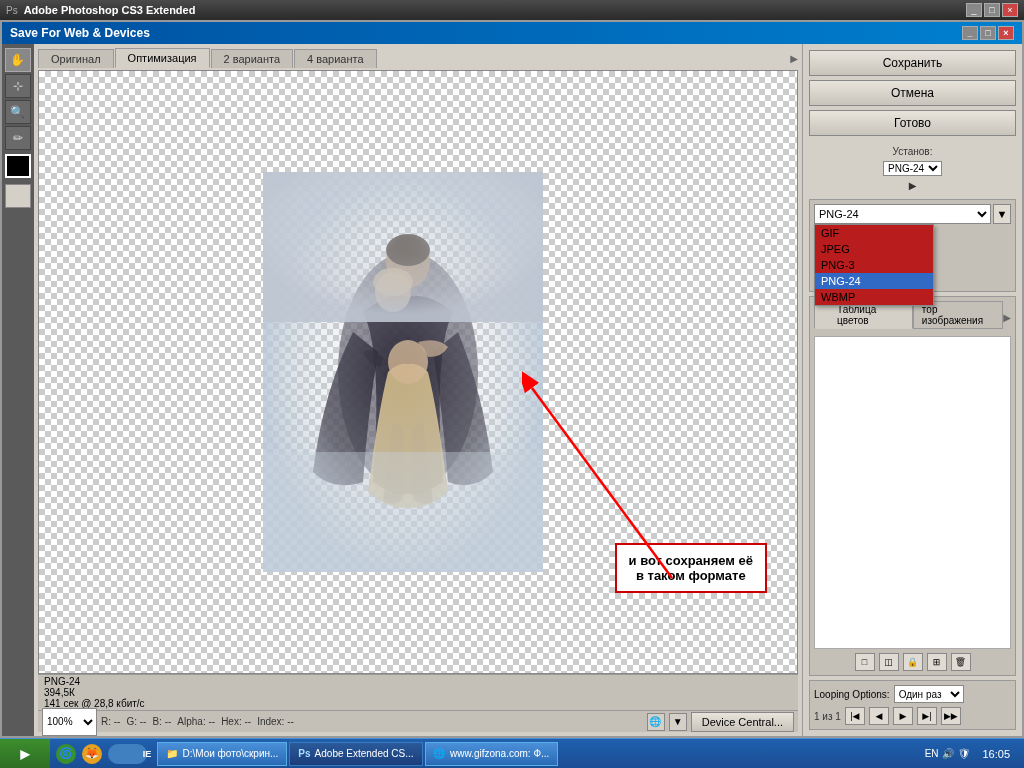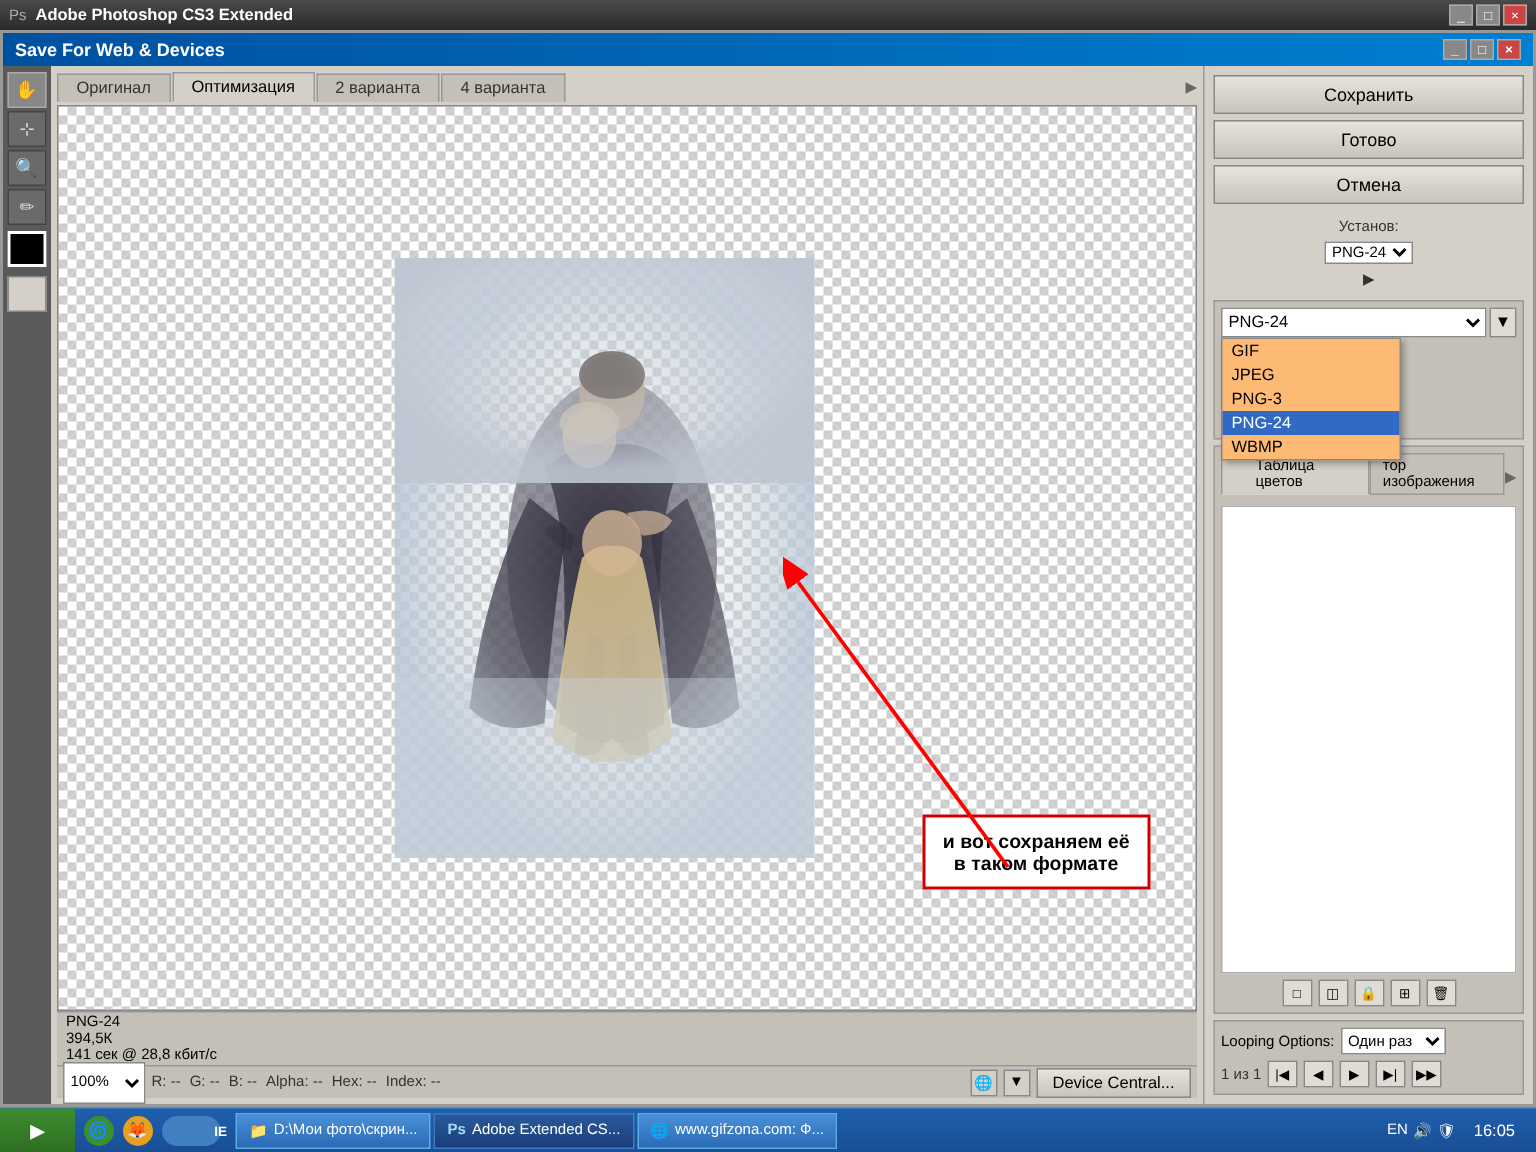--- a/index.html
+++ b/index.html
@@ -64,21 +64,21 @@
     
     .action-btn { width: 100%; height: 26px; background: linear-gradient(to bottom, #e8e4dc, #c8c4bc); border: 1px solid #888; font-size: 12px; cursor: pointer; display: flex; align-items: center; justify-content: center; }
 
     
     .settings-section { background: #c4c0b8; border: 1px solid #999; padding: 4px; }
     .checkbox-label { display: flex; align-items: center; gap: 3px; font-size: 10px; }
 
     
     .format-dropdown-container { position: relative; }
     .format-dropdown { width: 100%; height: 20px; font-size: 11px; border: 1px solid #888; background: white; cursor: pointer; }
-    .dropdown-open { position: absolute; top: 20px; left: 0; width: 120px; background: #fdba74; border: 1px solid #888; z-index: 50; box-shadow: 2px 2px 4px rgba(0,0,0,0.3); }
+    .dropdown-open { position: absolute; top: 20px; left: 0; width: 120px; background: #b91c1c; border: 1px solid #888; z-index: 50; box-shadow: 2px 2px 4px rgba(0,0,0,0.3); }
     .dropdown-item { padding: 2px 6px; font-size: 11px; cursor: pointer; }
     .dropdown-item.selected { background: #316ac5; color: white; }
 
     
     .color-table-section { flex: 1; background: #c4c0b8; border: 1px solid #999; padding: 4px; display: flex; flex-direction: column; }
     .section-tabs { display: flex; margin-bottom: 4px; }
     .sec-tab { padding: 2px 8px; font-size: 10px; border: 1px solid #999; background: #c4c0b8; cursor: pointer; }
     .sec-tab.active { background: #d4d0c8; border-bottom-color: #d4d0c8; padding-left: 22px; }
     .color-table-content { flex: 1; background: white; border: 1px solid #aaa; }
 
@@ -243,22 +243,22 @@
             <div style="width:18px;height:18px;background:#d4d0c8;border:1px solid #888;display:flex;align-items:center;justify-content:center;cursor:pointer;">🌐</div>
             <div style="width:18px;height:18px;background:#d4d0c8;border:1px solid #888;display:flex;align-items:center;justify-content:center;cursor:pointer;">▼</div>
           </div>
           <button class="device-central-btn">Device Central...</button>
         </div>
       </div>
 
       <div class="right-panel">
 
         <button class="action-btn">Сохранить</button>
+        <button class="action-btn">Отмена</button>
         <button class="action-btn">Готово</button>
-        <button class="action-btn">Отмена</button>
 
         <div class="preset-row" style="margin-top:6px;">
           <span class="preset-label">Установ:</span>
           <select class="preset-select">
             <option>PNG-24</option>
           </select>
           <span class="preset-arrow">▶</span>
         </div>
 
         <div class="settings-section">

